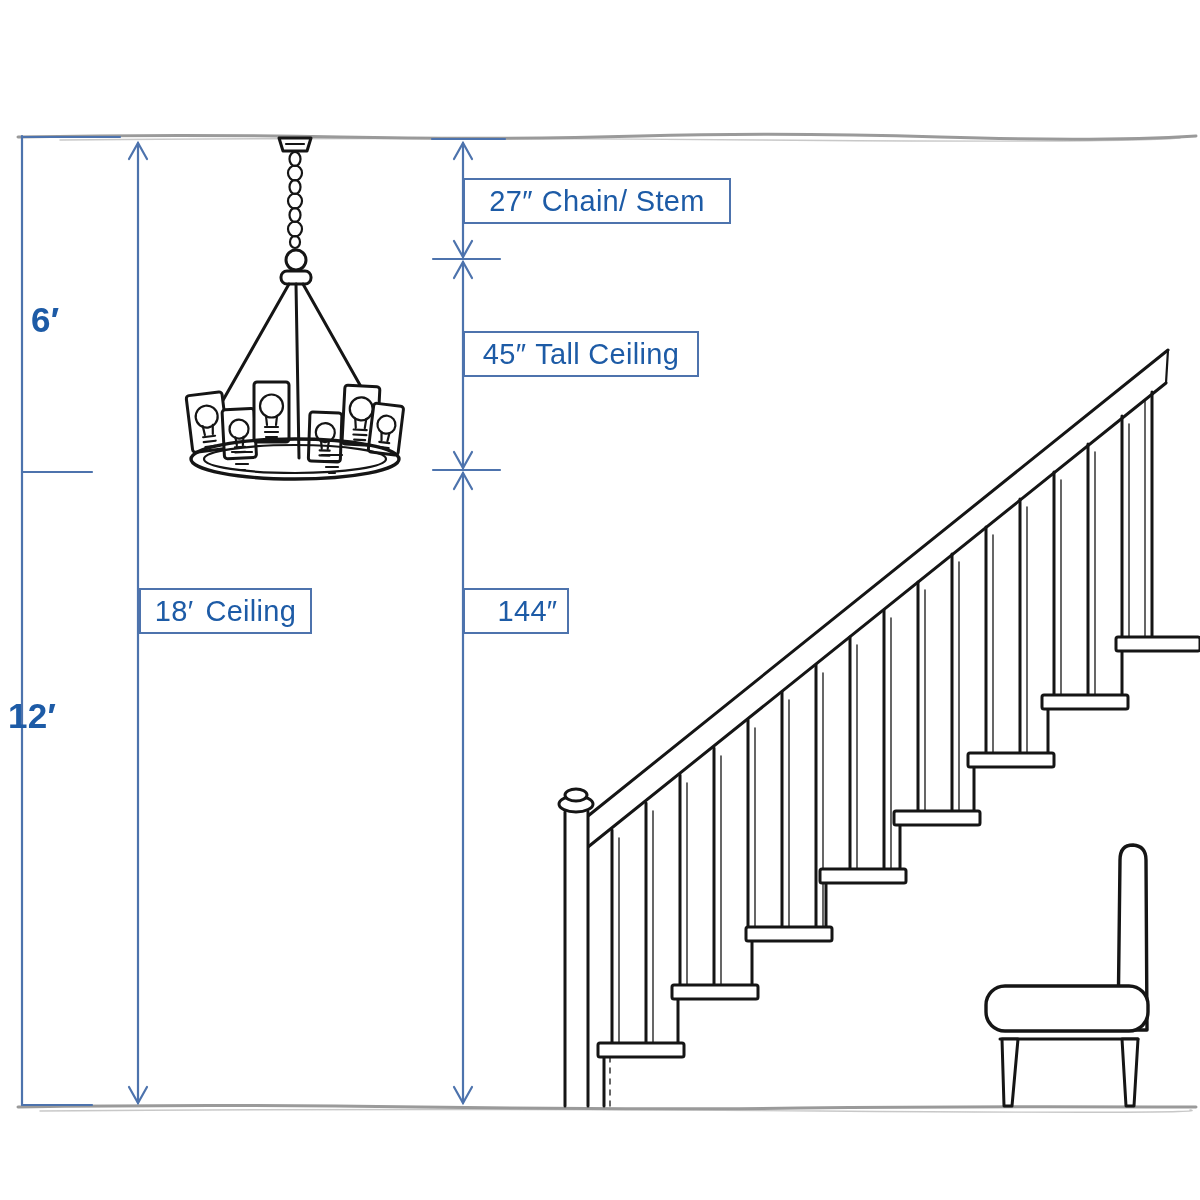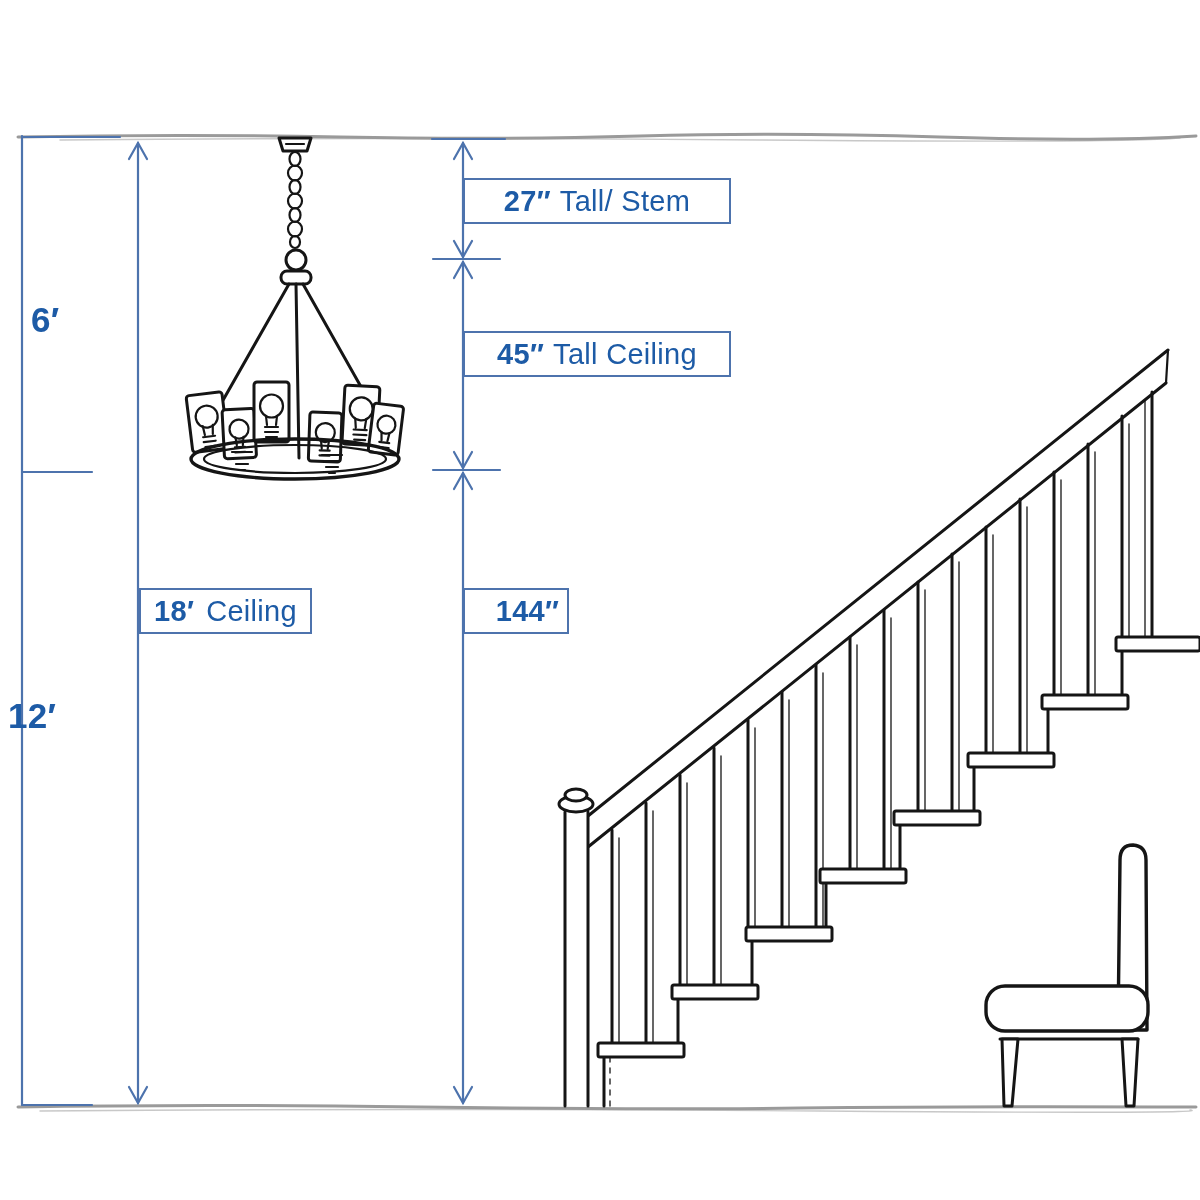--- a/index.html
+++ b/index.html
@@ -13,21 +13,21 @@
     position:relative;width:1200px;height:1200px;background:#ffffff;overflow:hidden;
     font-family:"Liberation Sans", sans-serif;
   }
   #artwork{position:absolute;inset:0;}
   .dim-box{
     position:absolute;box-sizing:border-box;border:2px solid var(--blue-line);
     background:#ffffff;color:var(--blue-text);
     display:flex;align-items:center;justify-content:center;gap:9px;
     font-size:29px;line-height:1;letter-spacing:.3px;white-space:nowrap;
   }
-  .dim-box .val{font-weight:700;}
+  .dim-box .val{font-weight:400;}
   .free-label{
     position:absolute;color:var(--blue-text);font-weight:700;font-size:35px;
     line-height:1;letter-spacing:.3px;white-space:nowrap;
   }
   .formula{
     position:absolute;color:var(--blue-text);font-size:30px;font-weight:400;
     line-height:1;letter-spacing:.3px;white-space:nowrap;
   }
   svg .sk{stroke:var(--ink);stroke-width:3;fill:none;stroke-linecap:round;stroke-linejoin:round;}
   svg .sk2{stroke:var(--ink);stroke-width:2.2;fill:none;stroke-linecap:round;}
@@ -230,24 +230,24 @@
       <path class="blue" d="M454 452 L463 468 L472 452"></path>
       <path class="blue" d="M433 470 H500"></path>
       <path class="blue" d="M463 473 V1103"></path>
       <path class="blue" d="M454 489 L463 473 L472 489"></path>
       <path class="blue" d="M454 1087 L463 1103 L472 1087"></path>
     </g>
   </svg>
 
   <div class="dim-box" style="left:463px;top:178px;width:268px;height:46px;">
     <span class="val">27″</span>
-    <span>Tall/ Stem</span>
-  </div>
-
-  <div class="dim-box" style="left:463px;top:331px;width:268px;height:46px;">
+    <span>Chain/ Stem</span>
+  </div>
+
+  <div class="dim-box" style="left:463px;top:331px;width:236px;height:46px;">
     <span class="val">45″</span>
     <span>Tall Ceiling</span>
   </div>
 
   <div class="dim-box" style="left:139px;top:588px;width:173px;height:46px;gap:12px;">
     <span class="val">18′</span>
     <span>Ceiling</span>
   </div>
 
   <div class="dim-box" style="left:463px;top:588px;width:106px;height:46px;padding-left:23px;">

